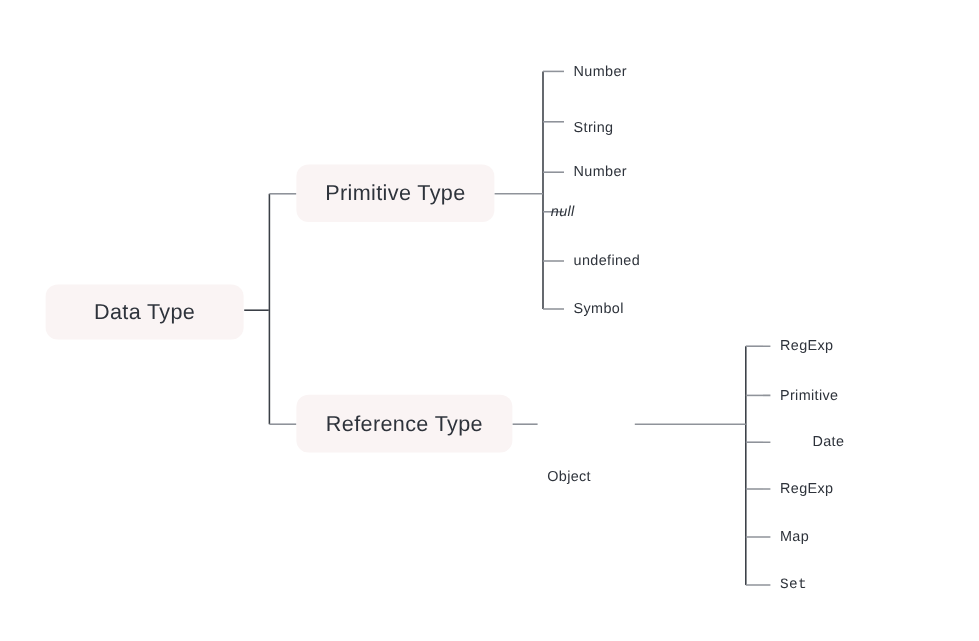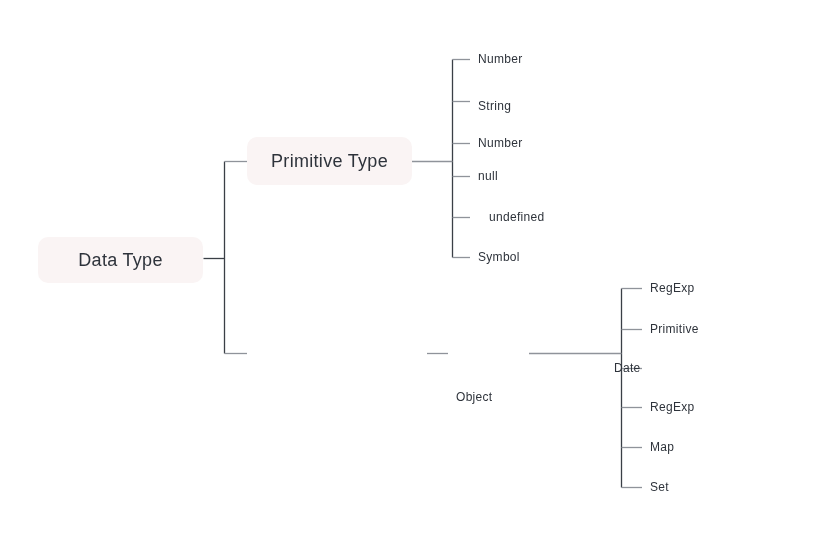--- a/index.html
+++ b/index.html
@@ -70,30 +70,31 @@
       <path d="M621.5,407.5 H642"></path>
       <path d="M621.5,447.5 H642"></path>
       <path d="M621.5,487.5 H642"></path>
     </g>
   </svg>
 
   <div class="node-box" style="left:247px; top:137px; width:165px; height:48px;">Primitive Type</div>
 
   <div class="node-box" style="left:38px; top:237px; width:165px; height:46px;">Data Type</div>
 
+  <div class="node-box" style="left:247px; top:329px; width:180px; height:48px;">Reference Type</div>
 
   <div class="plain-label" style="left:456px; top:354px;margin-top:43px;">Object</div>
 
   <div class="leaf-label" style="left:478px; top:59px;">Number</div>
   <div class="leaf-label" style="left:478px; top:106px;">String</div>
   <div class="leaf-label" style="left:478px; top:143px;">Number</div>
-  <div class="leaf-label" style="left:478px; top:176px;">null</div>
-  <div class="leaf-label" style="left:489px; top:217px;">undefined</div>
+  <div class="leaf-label" style="left:459px; top:176px;font-style:italic;">null</div>
+  <div class="leaf-label" style="left:478px; top:217px;">undefined</div>
   <div class="leaf-label" style="left:478px; top:257px;text-align:right;">Symbol</div>
 
   <div class="leaf-label" style="left:650px; top:288px;">RegExp</div>
   <div class="leaf-label" style="left:650px; top:329px;">Primitive</div>
-  <div class="leaf-label" style="left:614px; top:368px;">Date</div>
+  <div class="leaf-label" style="left:677px; top:368px;">Date</div>
   <div class="leaf-label" style="left:650px; top:407px;">RegExp</div>
   <div class="leaf-label" style="left:650px; top:447px;text-align:center;">Map</div>
-  <div class="leaf-label" style="left:650px; top:487px;">Set</div>
+  <div class="leaf-label" style="left:650px; top:487px;font-family:Liberation Mono, monospace;">Set</div>
 
 </div>
 
 </body></html>

